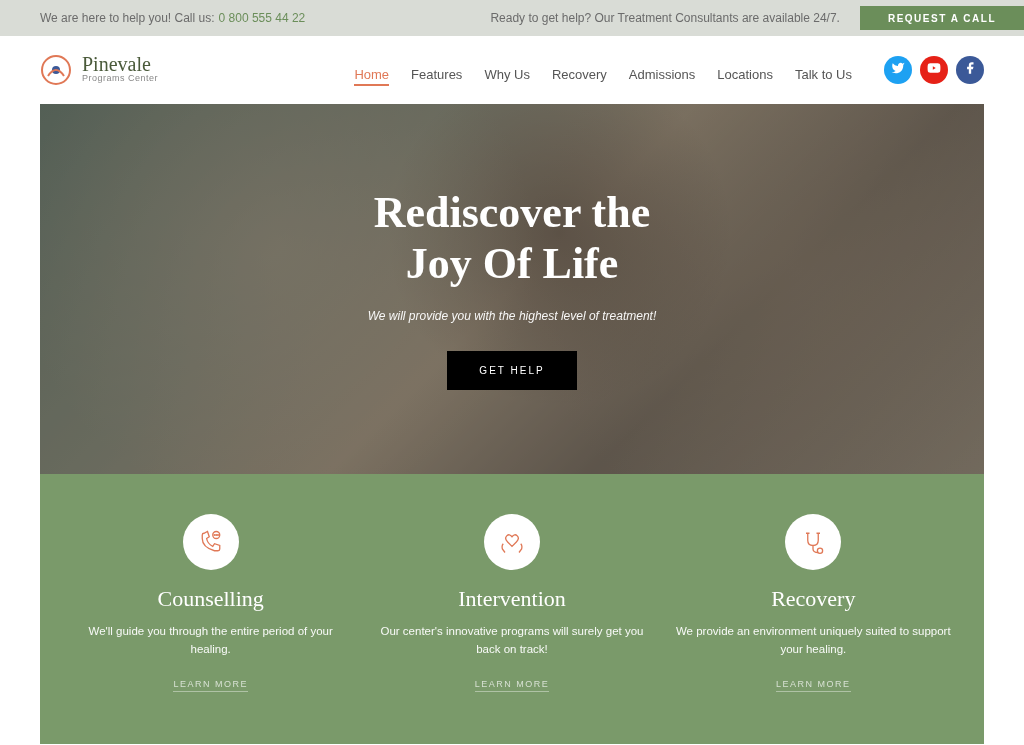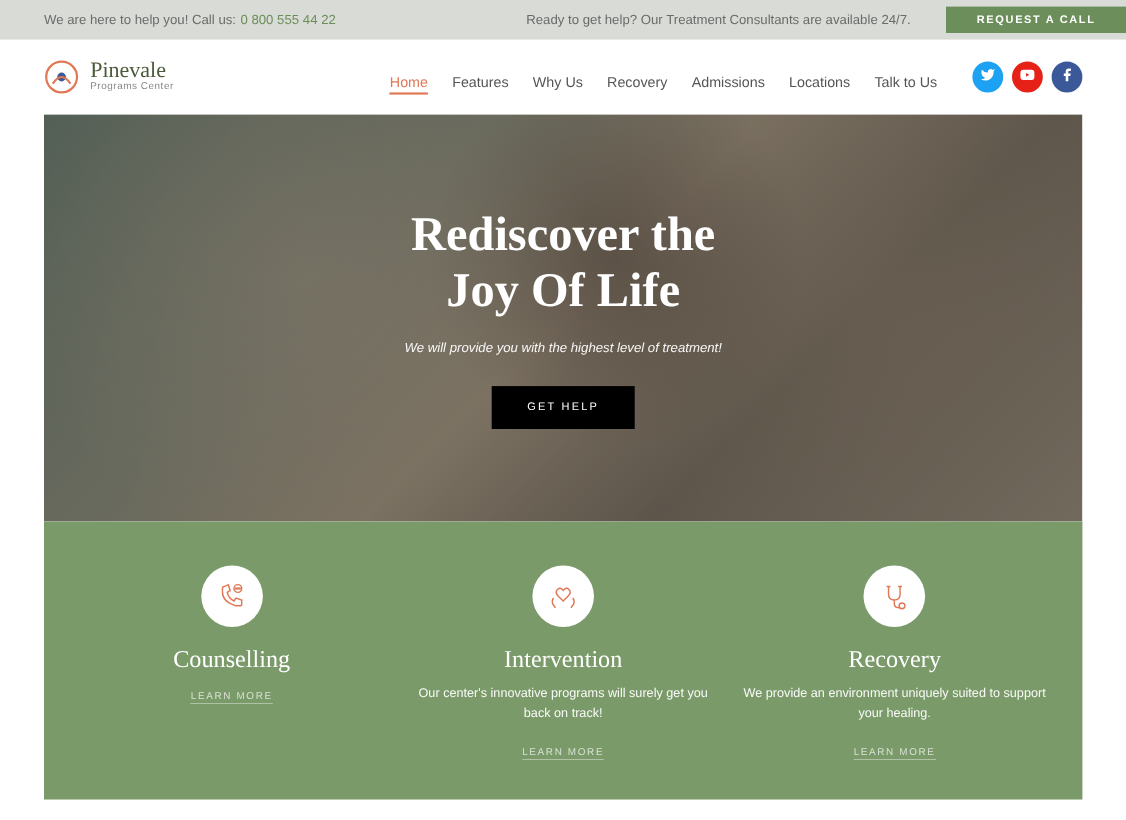--- a/index.html
+++ b/index.html
@@ -2,21 +2,21 @@
 <html><head>
 <meta charset="utf-8">
 <style>
 * { margin: 0; padding: 0; box-sizing: border-box; }
 body { font-family: Arial, sans-serif; background: #fff; color: #333; }
 
 
 .topbar { background: #d9dcd6; display: flex; justify-content: space-between; align-items: center; padding: 0 0 0 40px; font-size: 12px; color: #6b6b6b; height: 36px; }
 .topbar-left { display: flex; align-items: center; }
 .topbar-phone { color: #6b8e5a; margin-left: 4px; }
-.topbar-right { display: flex; align-items: center; gap: 12px; }
+.topbar-right { display: flex; align-items: center; gap: 0; }
 .topbar-msg { margin-right: 20px; }
 .request-btn { background: #6b8e5a; color: #fff; padding: 0 28px; height: 24px; display: flex; align-items: center; font-size: 10px; letter-spacing: 1.5px; font-weight: bold; cursor: pointer; }
 
 
 .header { display: flex; justify-content: space-between; align-items: center; padding: 18px 40px; }
 .logo-wrap { display: flex; gap: 10px; }
 .logo-icon { width: 32px; height: 32px; }
 .logo-text { display: flex; flex-direction: column; line-height: 1; }
 .logo-name { font-family: Georgia, serif; font-size: 20px; color: #4a5a3a; }
 .logo-sub { font-size: 9px; color: #888; letter-spacing: 0.5px; }
@@ -35,21 +35,21 @@
 .hero { position: relative; height: 370px; margin: 0 40px; overflow: hidden; }
 .hero-bg { position: absolute; inset: 0; background: linear-gradient(135deg, #6b7a6e 0%, #8a8a7a 30%, #a89580 50%, #7a6a5e 70%, #9a8a7a 100%); }
 .hero-bg::before { content:""; position:absolute; inset:0; background: radial-gradient(circle at 25% 40%, rgba(180,160,140,0.5), transparent 35%), radial-gradient(circle at 55% 35%, rgba(90,70,60,0.6), transparent 30%), radial-gradient(circle at 80% 45%, rgba(150,130,110,0.5), transparent 35%); }
 .hero-overlay { position: absolute; inset: 0; background: rgba(40,45,40,0.35); }
 .hero-content { position: relative; z-index: 2; display: flex; flex-direction: column; align-items: center; justify-content: center; height: 100%; text-align: center; color: #fff; }
 .hero-title { font-family: Georgia, 'Times New Roman', serif; font-size: 44px; line-height: 1.15; margin-bottom: 20px; }
 .hero-sub { font-size: 12px; font-style: italic; margin-bottom: 28px; opacity: 0.95; }
 .hero-btn { background: #000000; color: #fff; padding: 14px 32px; font-size: 10px; letter-spacing: 2px; font-weight: normal; cursor: pointer; }
 
 
-.services { background: #7a9a6a; margin: 0 40px; padding: 40px 30px 36px; display: flex; justify-content: space-around; gap: 20px; }
+.services { background: #7a9a6a; margin: 0 40px; padding: 40px 30px 52px; display: flex; justify-content: space-around; gap: 20px; }
 .service { flex: 1; text-align: center; color: #fff; max-width: 280px; }
 .service-icon { width: 56px; height: 56px; background: #fff; border-radius: 50%; margin: 0 auto 16px; display: flex; align-items: center; justify-content: center; }
 .service-icon svg { width: 28px; height: 28px; stroke: #e07856; fill: none; stroke-width: 1.5; }
 .service-title { font-family: Georgia, serif; font-size: 22px; margin-bottom: 10px; }
 .service-desc { font-size: 11.5px; line-height: 1.6; margin-bottom: 14px; opacity: 0.95; }
 .service-link { font-size: 9px; letter-spacing: 1.5px; color: rgba(255,255,255,0.7); border-bottom: 1px solid rgba(255,255,255,0.4); padding-bottom: 2px; cursor: pointer; display: inline-block; }
 </style>
 </head>
 <body>
 
@@ -126,20 +126,21 @@
     <div class="service-icon">
       <svg viewBox="0 0 32 32">
           <path d="M8 6 Q6 6 6 8 L6 12 Q6 22 20 26 L24 26 Q26 26 26 24 L26 20 L20 18 L18 21 Q12 18 11 12 L14 10 L12 4 Z"></path>
           <circle cx="22" cy="8" r="4"></circle>
           <circle cx="20" cy="8" r="0.5" fill="#e07856"></circle>
           <circle cx="22" cy="8" r="0.5" fill="#e07856"></circle>
           <circle cx="24" cy="8" r="0.5" fill="#e07856"></circle>
         </svg>
     </div>
     <div class="service-title">Counselling</div>
+    <div class="service-desc">We'll guide you through the entire period of your healing.</div>
     <span class="service-link">LEARN MORE</span>
   </div>
   <div class="service">
     <div class="service-icon">
       <svg viewBox="0 0 32 32">
           <path d="M16 10 Q13 6 10 9 Q7 12 11 16 L16 21 L21 16 Q25 12 22 9 Q19 6 16 10 Z"></path>
           <path d="M6 18 Q4 20 5 24 L8 28 M26 18 Q28 20 27 24 L24 28"></path>
         </svg>
     </div>
     <div class="service-title">Intervention</div>

